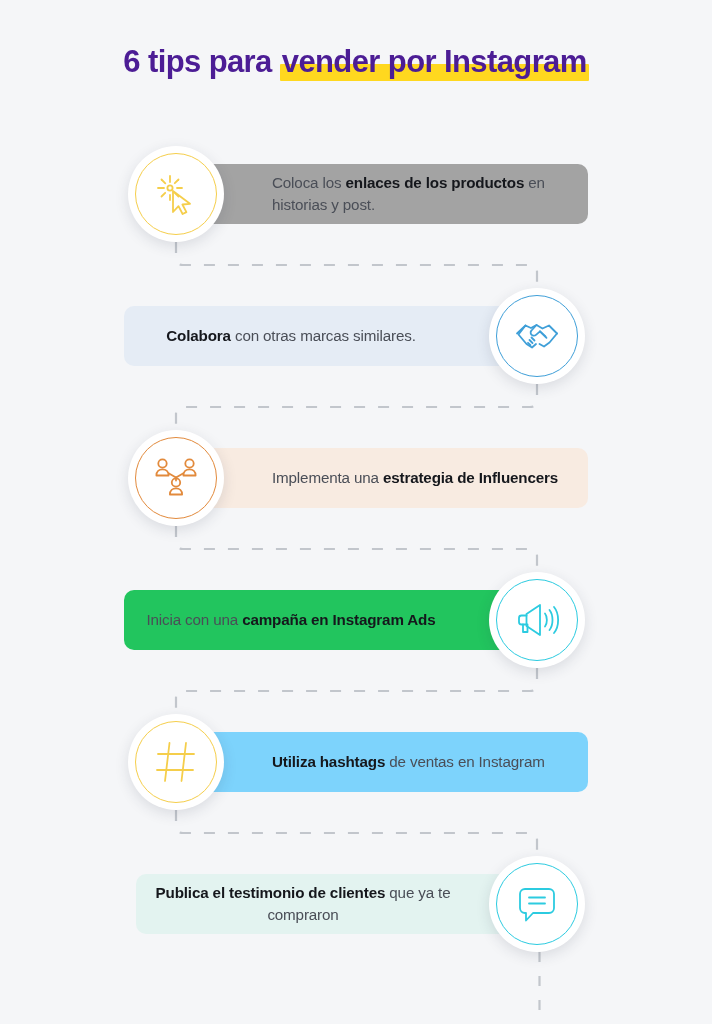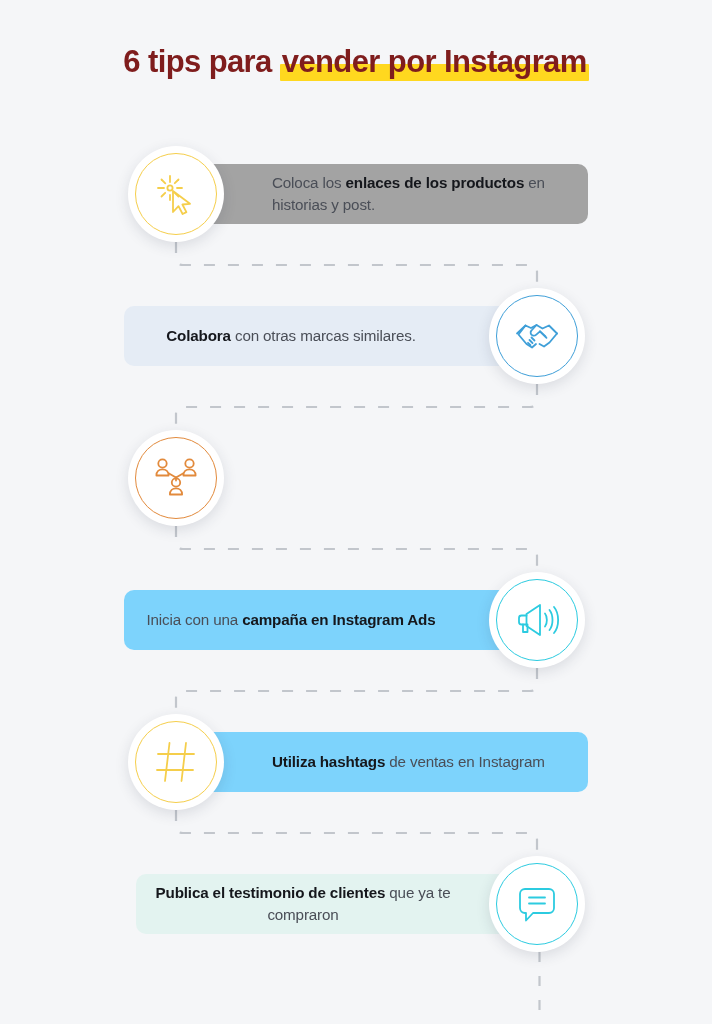--- a/index.html
+++ b/index.html
@@ -22,21 +22,21 @@
     top: 42px;
     width: 712px;
     text-align: center;
   }
   .title {
     display: inline-block;
     font-family: "Liberation Sans", sans-serif;
     font-size: 31px;
     font-weight: bold;
     letter-spacing: -0.6px;
-    color: #7f1d1d;
+    color: #4c1d95;
     white-space: nowrap;
     line-height: 40px;
   }
   .title .plain { position: relative; z-index: 2; }
   .title .hl {
     position: relative;
     z-index: 2;
     display: inline-block;
     padding: 0 2px;
   }
@@ -185,38 +185,41 @@
               <path d="M22.5 12 L17.5 17.5 C16 19 16.5 21.3 18.3 22.3 C19.8 23.1 21.2 22.6 22.3 21.6 L26 18.3 L31.5 23.5"></path>
               <path d="M17.5 24.5 L20.5 27.5"></path>
               <path d="M15.5 27 L18.5 30"></path>
               <path d="M14 29.8 L16.5 32.2"></path>
               <path d="M26 18.3 L32.5 24.8"></path>
             </g>
           </svg></span>
       </div>
     </div>
     <div class="step left" style="top: 430px;">
+      <div class="bar" style="background: rgb(248, 235, 225);">
+        <div class="bar-text"><span>Implementa una </span><b>estrategia de Influencers</b></div>
+      </div>
       <div class="circle" style="color: rgb(226, 138, 60);">
         <span class="ring"></span>
         <span class="glyph"><svg viewBox="0 0 46 46" width="46" height="46">
             <g fill="none" stroke="#e28a3c" stroke-width="1.8" stroke-linecap="round" stroke-linejoin="round">
               <circle cx="9.5" cy="8.5" r="4.2"></circle>
               <path d="M3.4 20.5 C3.4 16.6 6.1 14.4 9.5 14.4 C12.9 14.4 15.6 16.6 15.6 20.5 Z"></path>
               <circle cx="36.5" cy="8.5" r="4.2"></circle>
               <path d="M30.4 20.5 C30.4 16.6 33.1 14.4 36.5 14.4 C39.9 14.4 42.6 16.6 42.6 20.5 Z"></path>
               <circle cx="23" cy="27.5" r="4.2"></circle>
               <path d="M16.9 39.5 C16.9 35.6 19.6 33.4 23 33.4 C26.4 33.4 29.1 35.6 29.1 39.5 Z"></path>
               <path d="M16 18.5 L23 22.5 L30 18.5"></path>
               <line x1="23" y1="22.5" x2="23" y2="25.5"></line>
             </g>
           </svg></span>
       </div>
     </div>
     <div class="step right" style="top: 572px;">
-      <div class="bar" style="background: #7dd3fc;">
+      <div class="bar" style="background: #22c55e;">
         <div class="bar-text"><span>Inicia con una </span><b>campaña en Instagram Ads</b></div>
       </div>
       <div class="circle" style="color: rgb(44, 203, 224);">
         <span class="ring"></span>
         <span class="glyph"><svg viewBox="0 0 46 46" width="46" height="46">
             <g fill="none" stroke="#2ccbe0" stroke-width="1.8" stroke-linecap="round" stroke-linejoin="round">
               <path d="M26 8 L12.5 17 L12.5 29 L26 38 Z"></path>
               <path d="M12.5 18.5 L7.5 18.5 C6 18.5 5 19.5 5 21 L5 25 C5 26.5 6 27.5 7.5 27.5 L12.5 27.5"></path>
               <path d="M9 27.5 L9 35 L13.5 35 L13.5 27.5"></path>
               <path d="M31 16.5 C33.5 19.5 33.5 26.5 31 29.5"></path>

